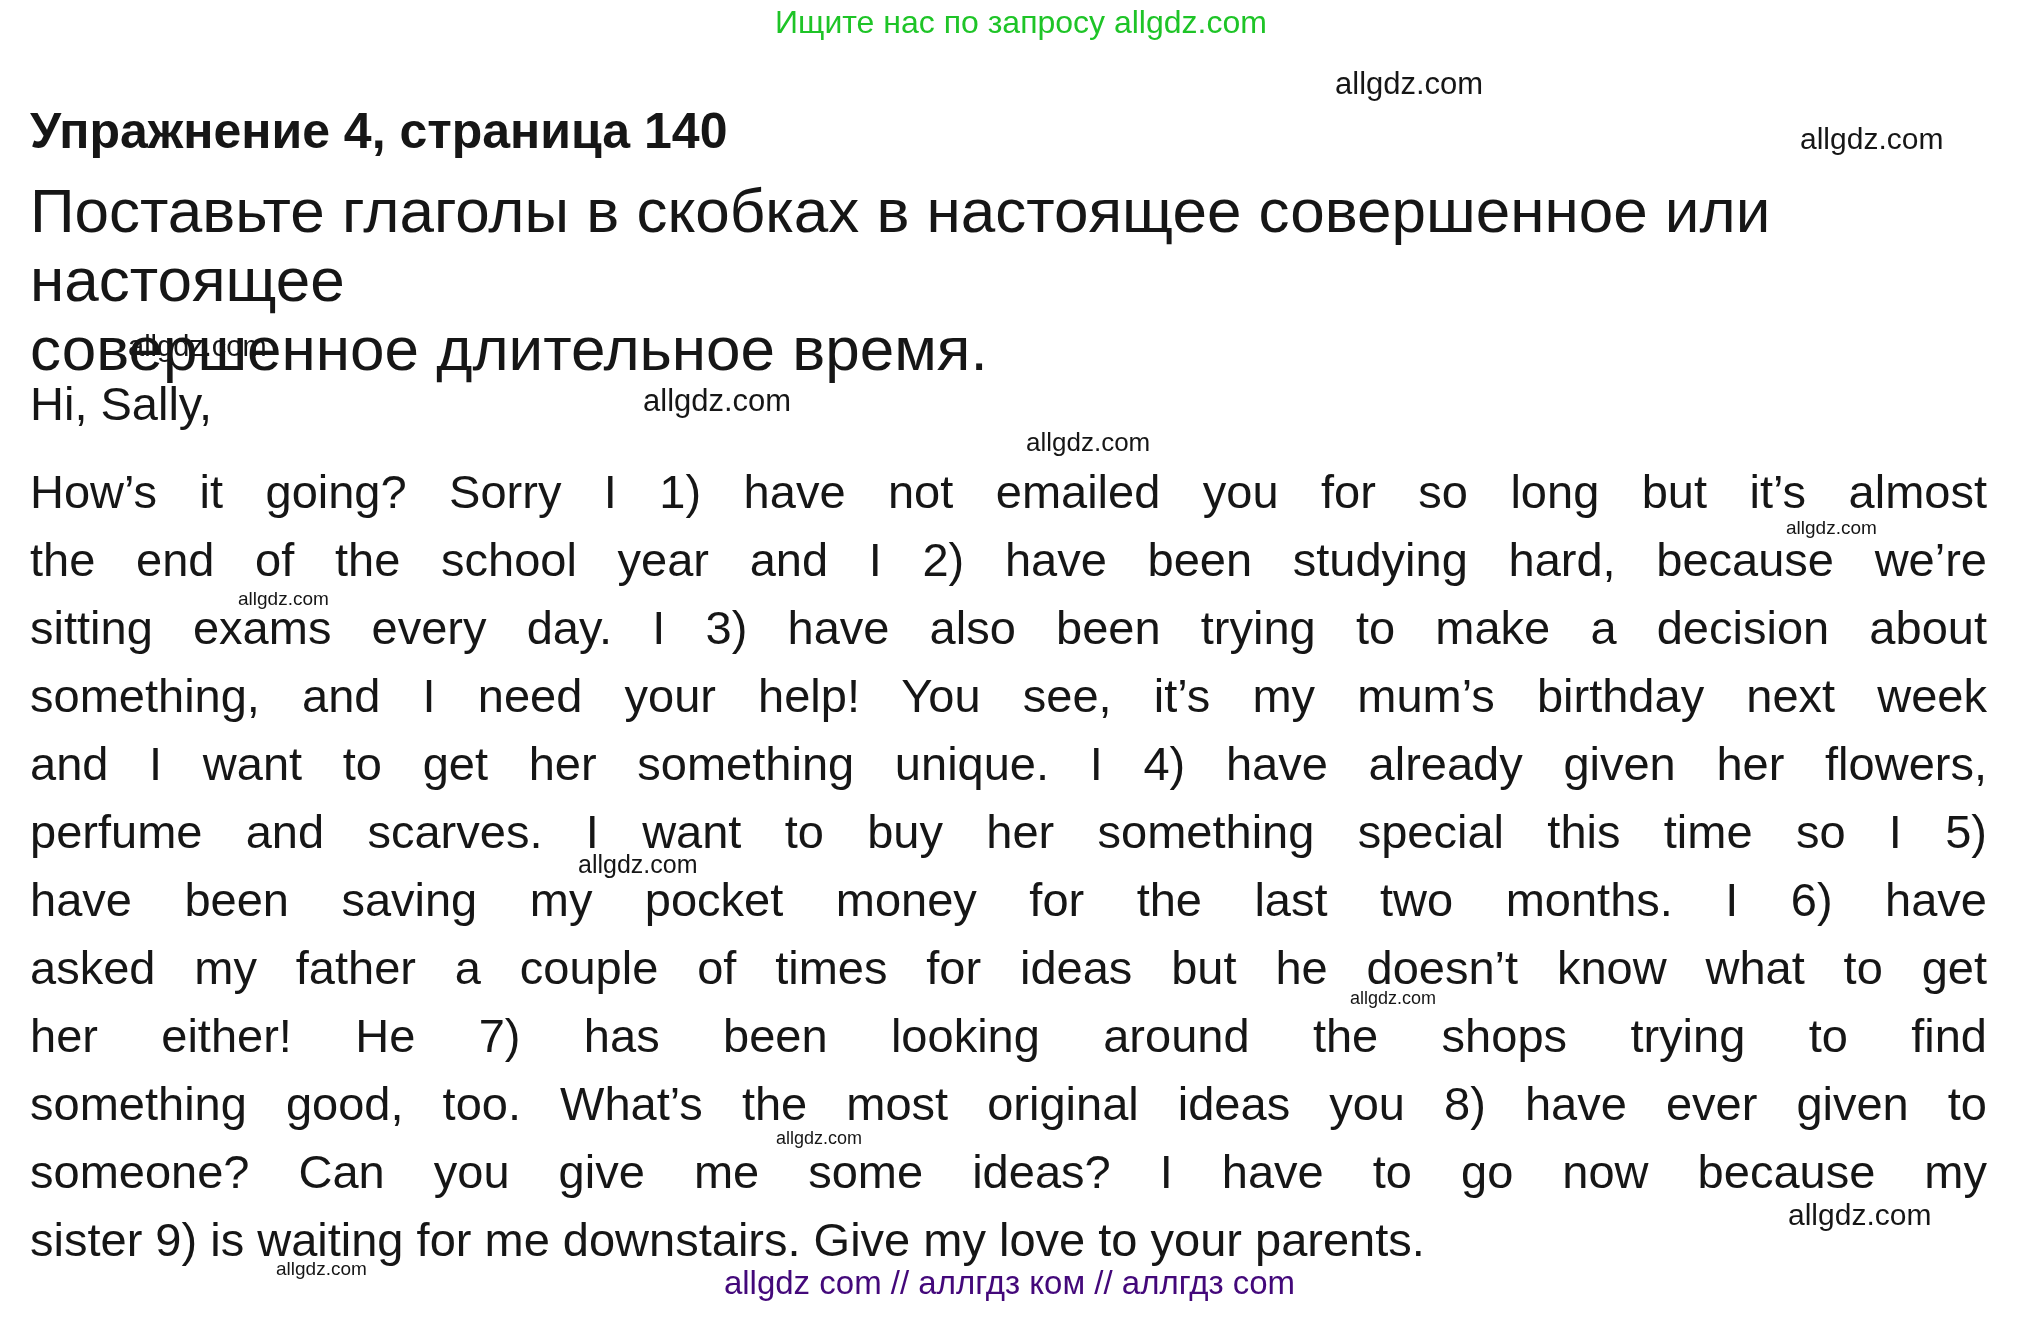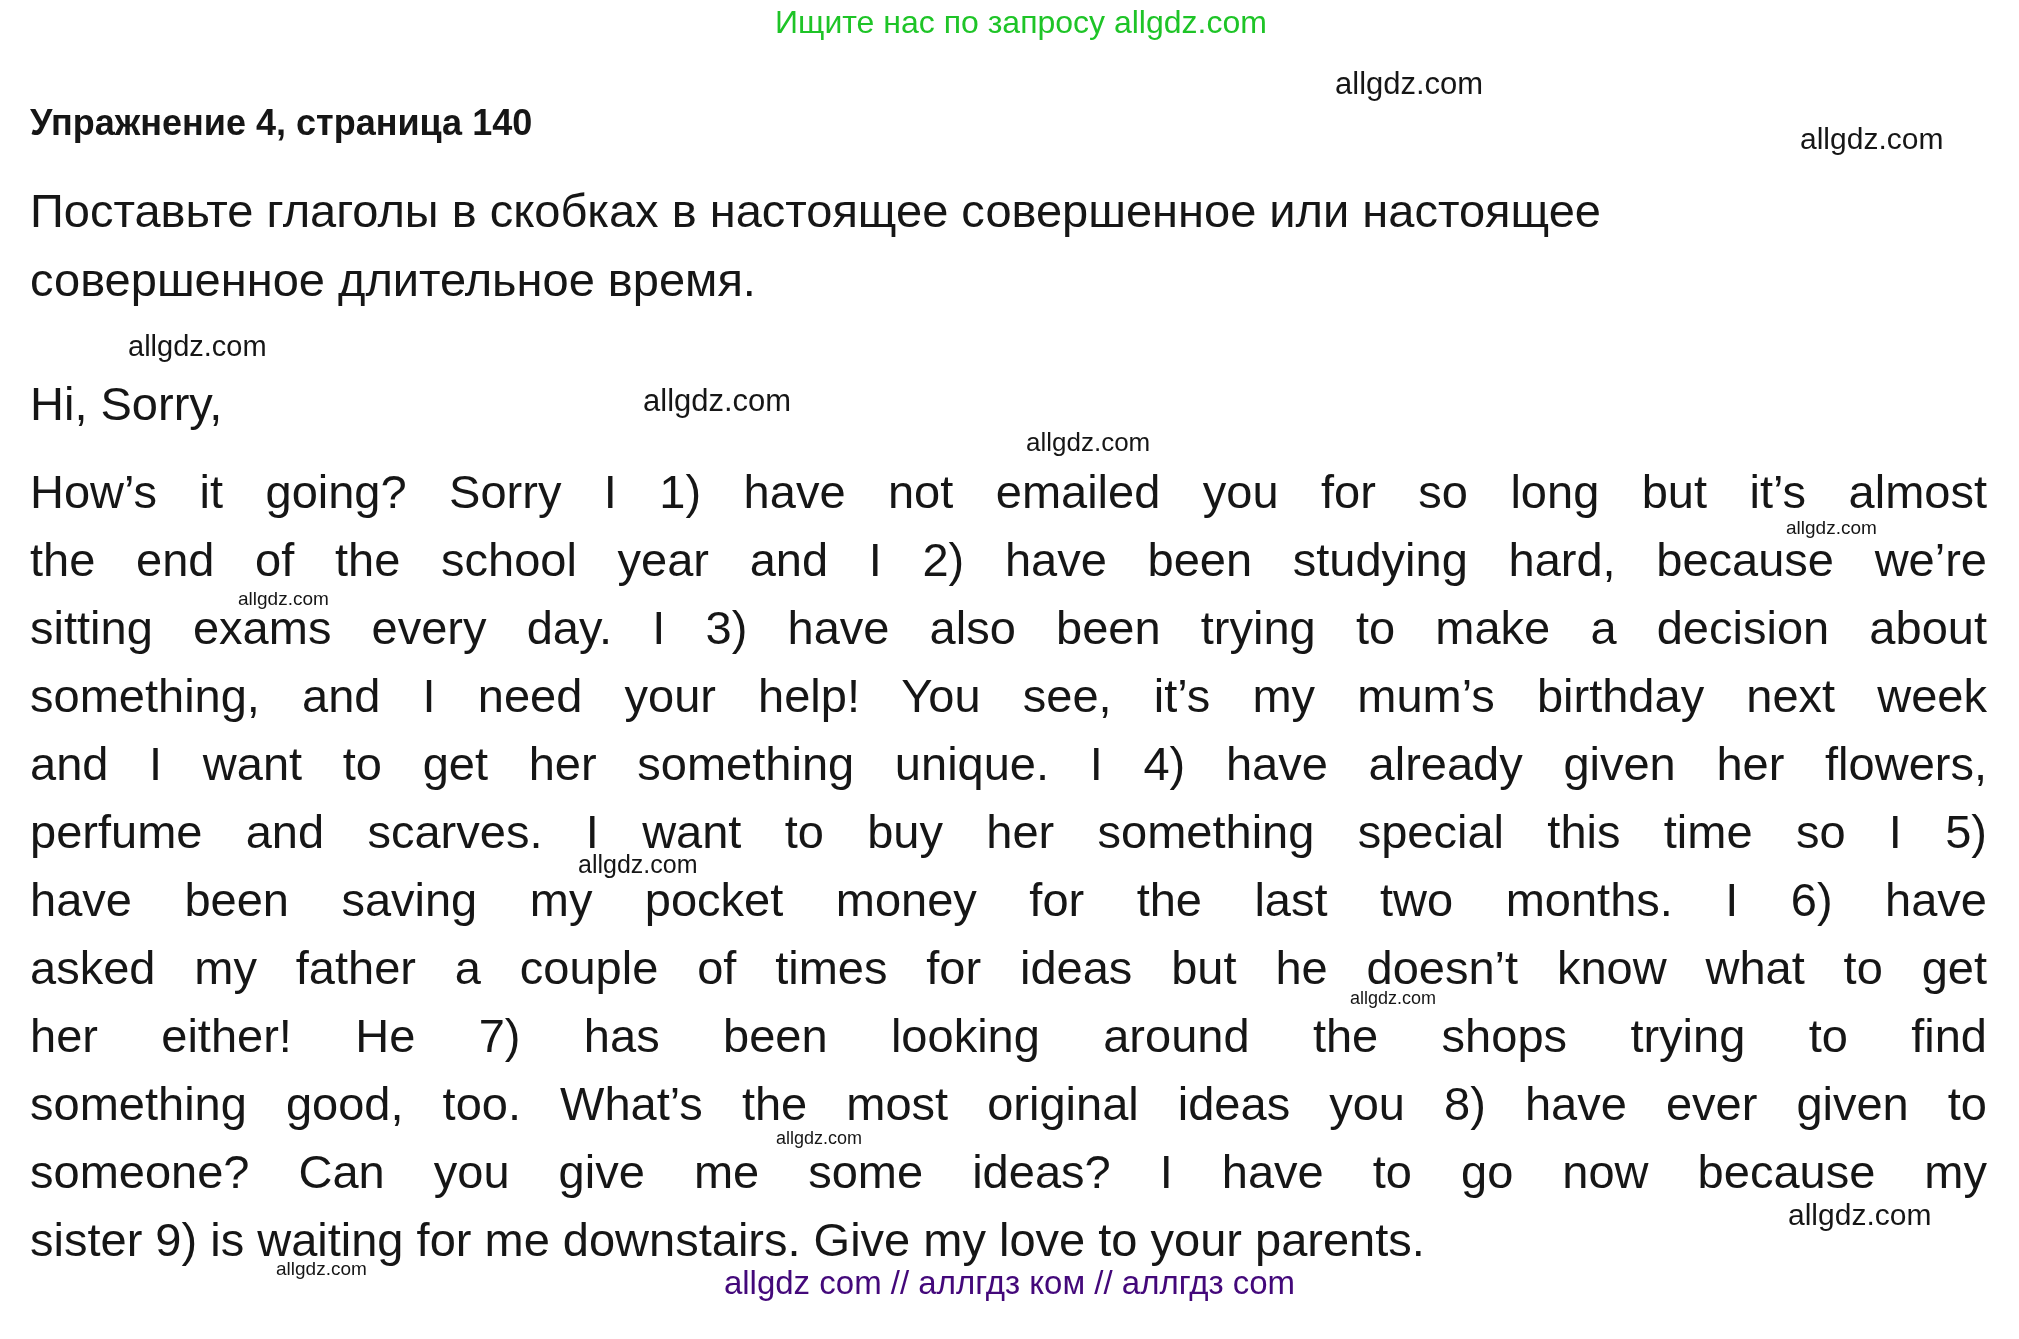--- a/index.html
+++ b/index.html
@@ -14,28 +14,28 @@
   .promo {
     position: absolute;
     top: 4px; left: 0; width: 100%;
     text-align: center;
     font-size: 32px;
     padding-left: 23px;
   }
   .title {
     position: absolute;
     left: 30px; top: 102px;
-    font-size: 36px;
+    font-size: 50px;
     font-weight: 700;
   }
   .instruction {
     position: absolute;
     left: 30px; top: 176px;
     width: 1960px;
-    font-size: 47px;
+    font-size: 62px;
     line-height: 69px;
   }
   .greeting {
     position: absolute;
     left: 30px; top: 376px;
     font-size: 47px;
   }
   .letter {
     position: absolute;
     left: 30px; top: 458px;
@@ -59,21 +59,21 @@
 
 <div class="promo" style="color: rgb(30, 196, 39);">Ищите нас по запросу allgdz.com</div>
 
 <div class="title">Упражнение 4, страница 140</div>
 
 <div class="instruction">
   <div>Поставьте глаголы в скобках в настоящее совершенное или настоящее</div>
   <div>совершенное длительное время.</div>
 </div>
 
-<div class="greeting">Hi, Sorry,</div>
+<div class="greeting">Hi, Sally,</div>
 
 <div class="letter">
     <div class="line"><span>How’s it going? Sorry I </span><b>1) have not emailed</b><span> you for so long but it’s almost</span></div>
     <div class="line"><span>the end of the school year and I </span><b>2) have been studying</b><span> hard, because we’re</span></div>
     <div class="line"><span>sitting exams every day. I </span><b>3) have also been</b><span> trying to make a decision about</span></div>
     <div class="line"><span>something, and I need your help! You see, it’s my mum’s birthday next week</span></div>
     <div class="line"><span>and I want to get her something unique. I </span><b>4) have already given</b><span> her flowers,</span></div>
     <div class="line"><span>perfume and scarves. I want to buy her something special this time so I </span><b>5)</b></div>
     <div class="line"><b>have been saving</b><span> my pocket money for the last two months. I </span><b>6) have</b></div>
     <div class="line"><b>asked</b><span> my father a couple of times for ideas but he doesn’t know what to get</span></div>

